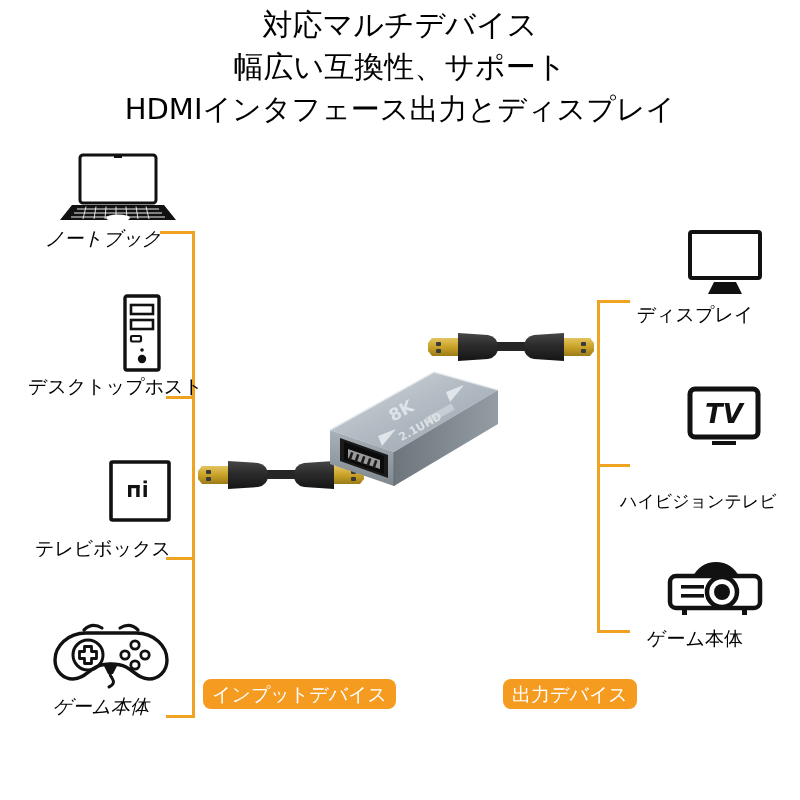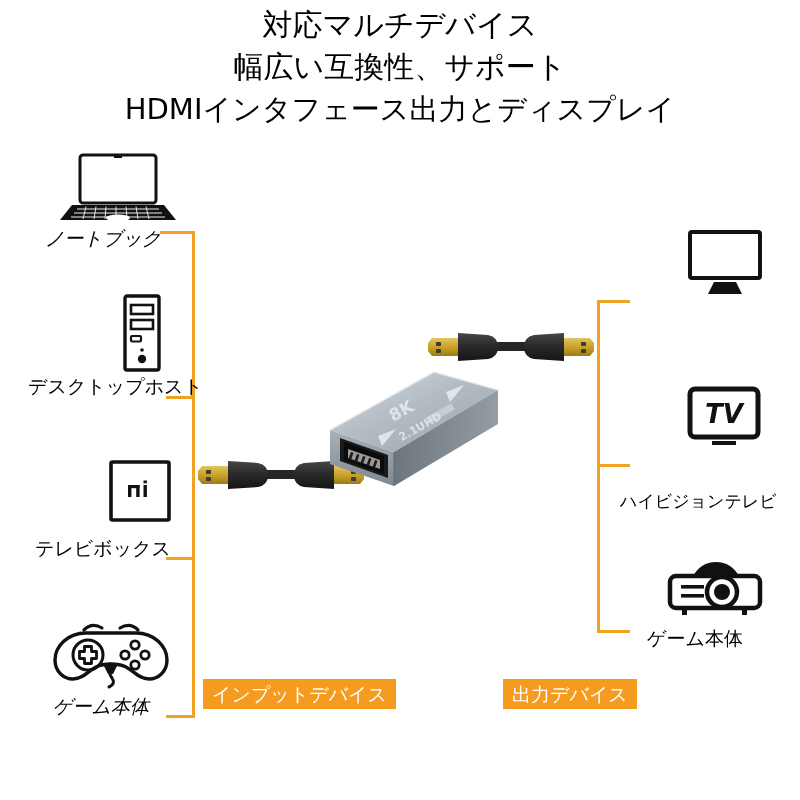--- a/index.html
+++ b/index.html
@@ -83,21 +83,21 @@
 
   
   .badge {
     position: absolute;
     background: #F49B20;
     color: #ffffff;
     font-family: "DejaVu Sans", sans-serif;
     font-size: 19px;
     line-height: 30px;
     height: 30px;
-    border-radius: 0;
+    border-radius: 8px;
     padding: 0 9px;
     white-space: nowrap;
     text-align: center;
   }
 
   
   .cable {
     position: absolute;
     transform-origin: 50% 50%;
   }
@@ -227,20 +227,21 @@
     <span class="dev-label">ゲーム本体</span>
   </div>
 
   <div class="device right" style="left:620px; top:228px;">
     <div class="icon-wrap">
       <svg width="90" height="72" viewBox="0 0 90 72">
         <rect x="10" y="4" width="70" height="46" rx="2" ry="2" fill="#ffffff" stroke="#111111" stroke-width="4"></rect>
         <path d="M34 54 L56 54 L62 66 L28 66 Z" fill="#111111"></path>
       </svg>
     </div>
+    <span class="dev-label">ディスプレイ</span>
   </div>
 
   <div class="device right" style="left:620px; top:385px;">
     <div class="icon-wrap">
       <svg width="92" height="72" viewBox="0 0 92 72">
         <rect x="12" y="4" width="68" height="48" rx="5" ry="5" fill="#ffffff" stroke="#111111" stroke-width="5"></rect>
         <text x="46" y="38" text-anchor="middle" font-family="DejaVu Sans, sans-serif" font-size="26" font-weight="bold" font-style="italic" fill="#111111">TV</text>
         <rect x="34" y="56" width="24" height="4" fill="#111111"></rect>
       </svg>
     </div>

